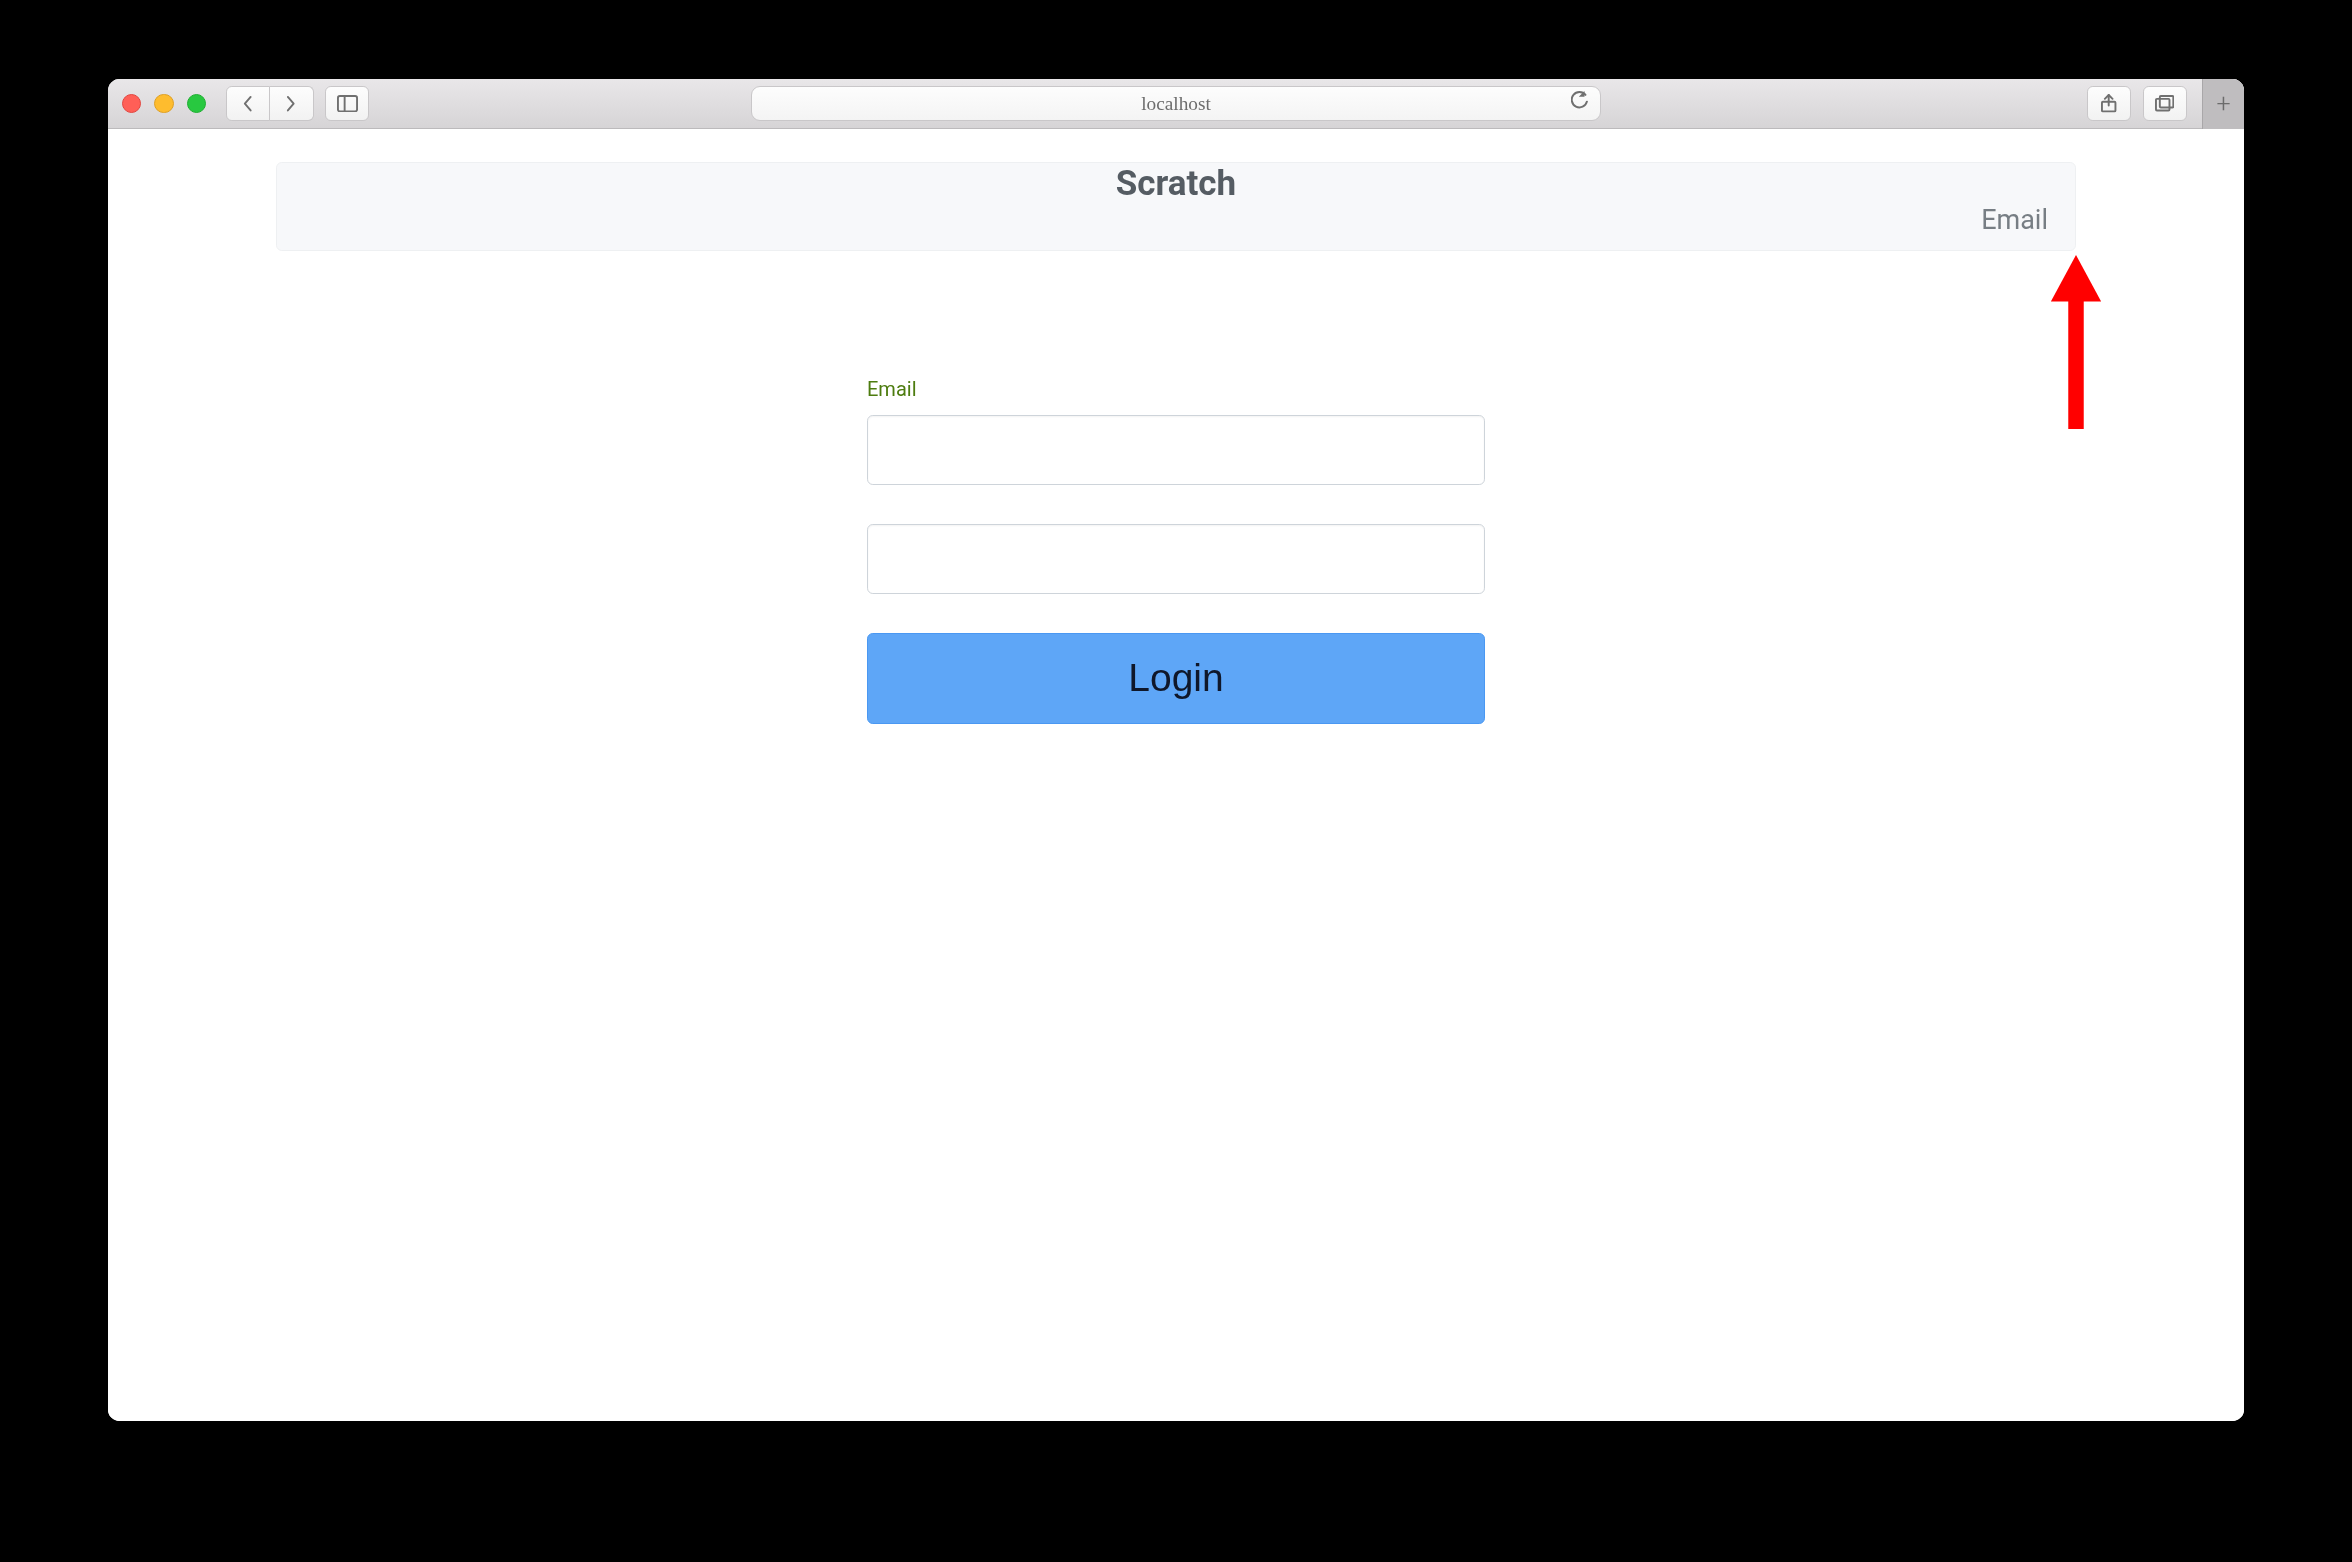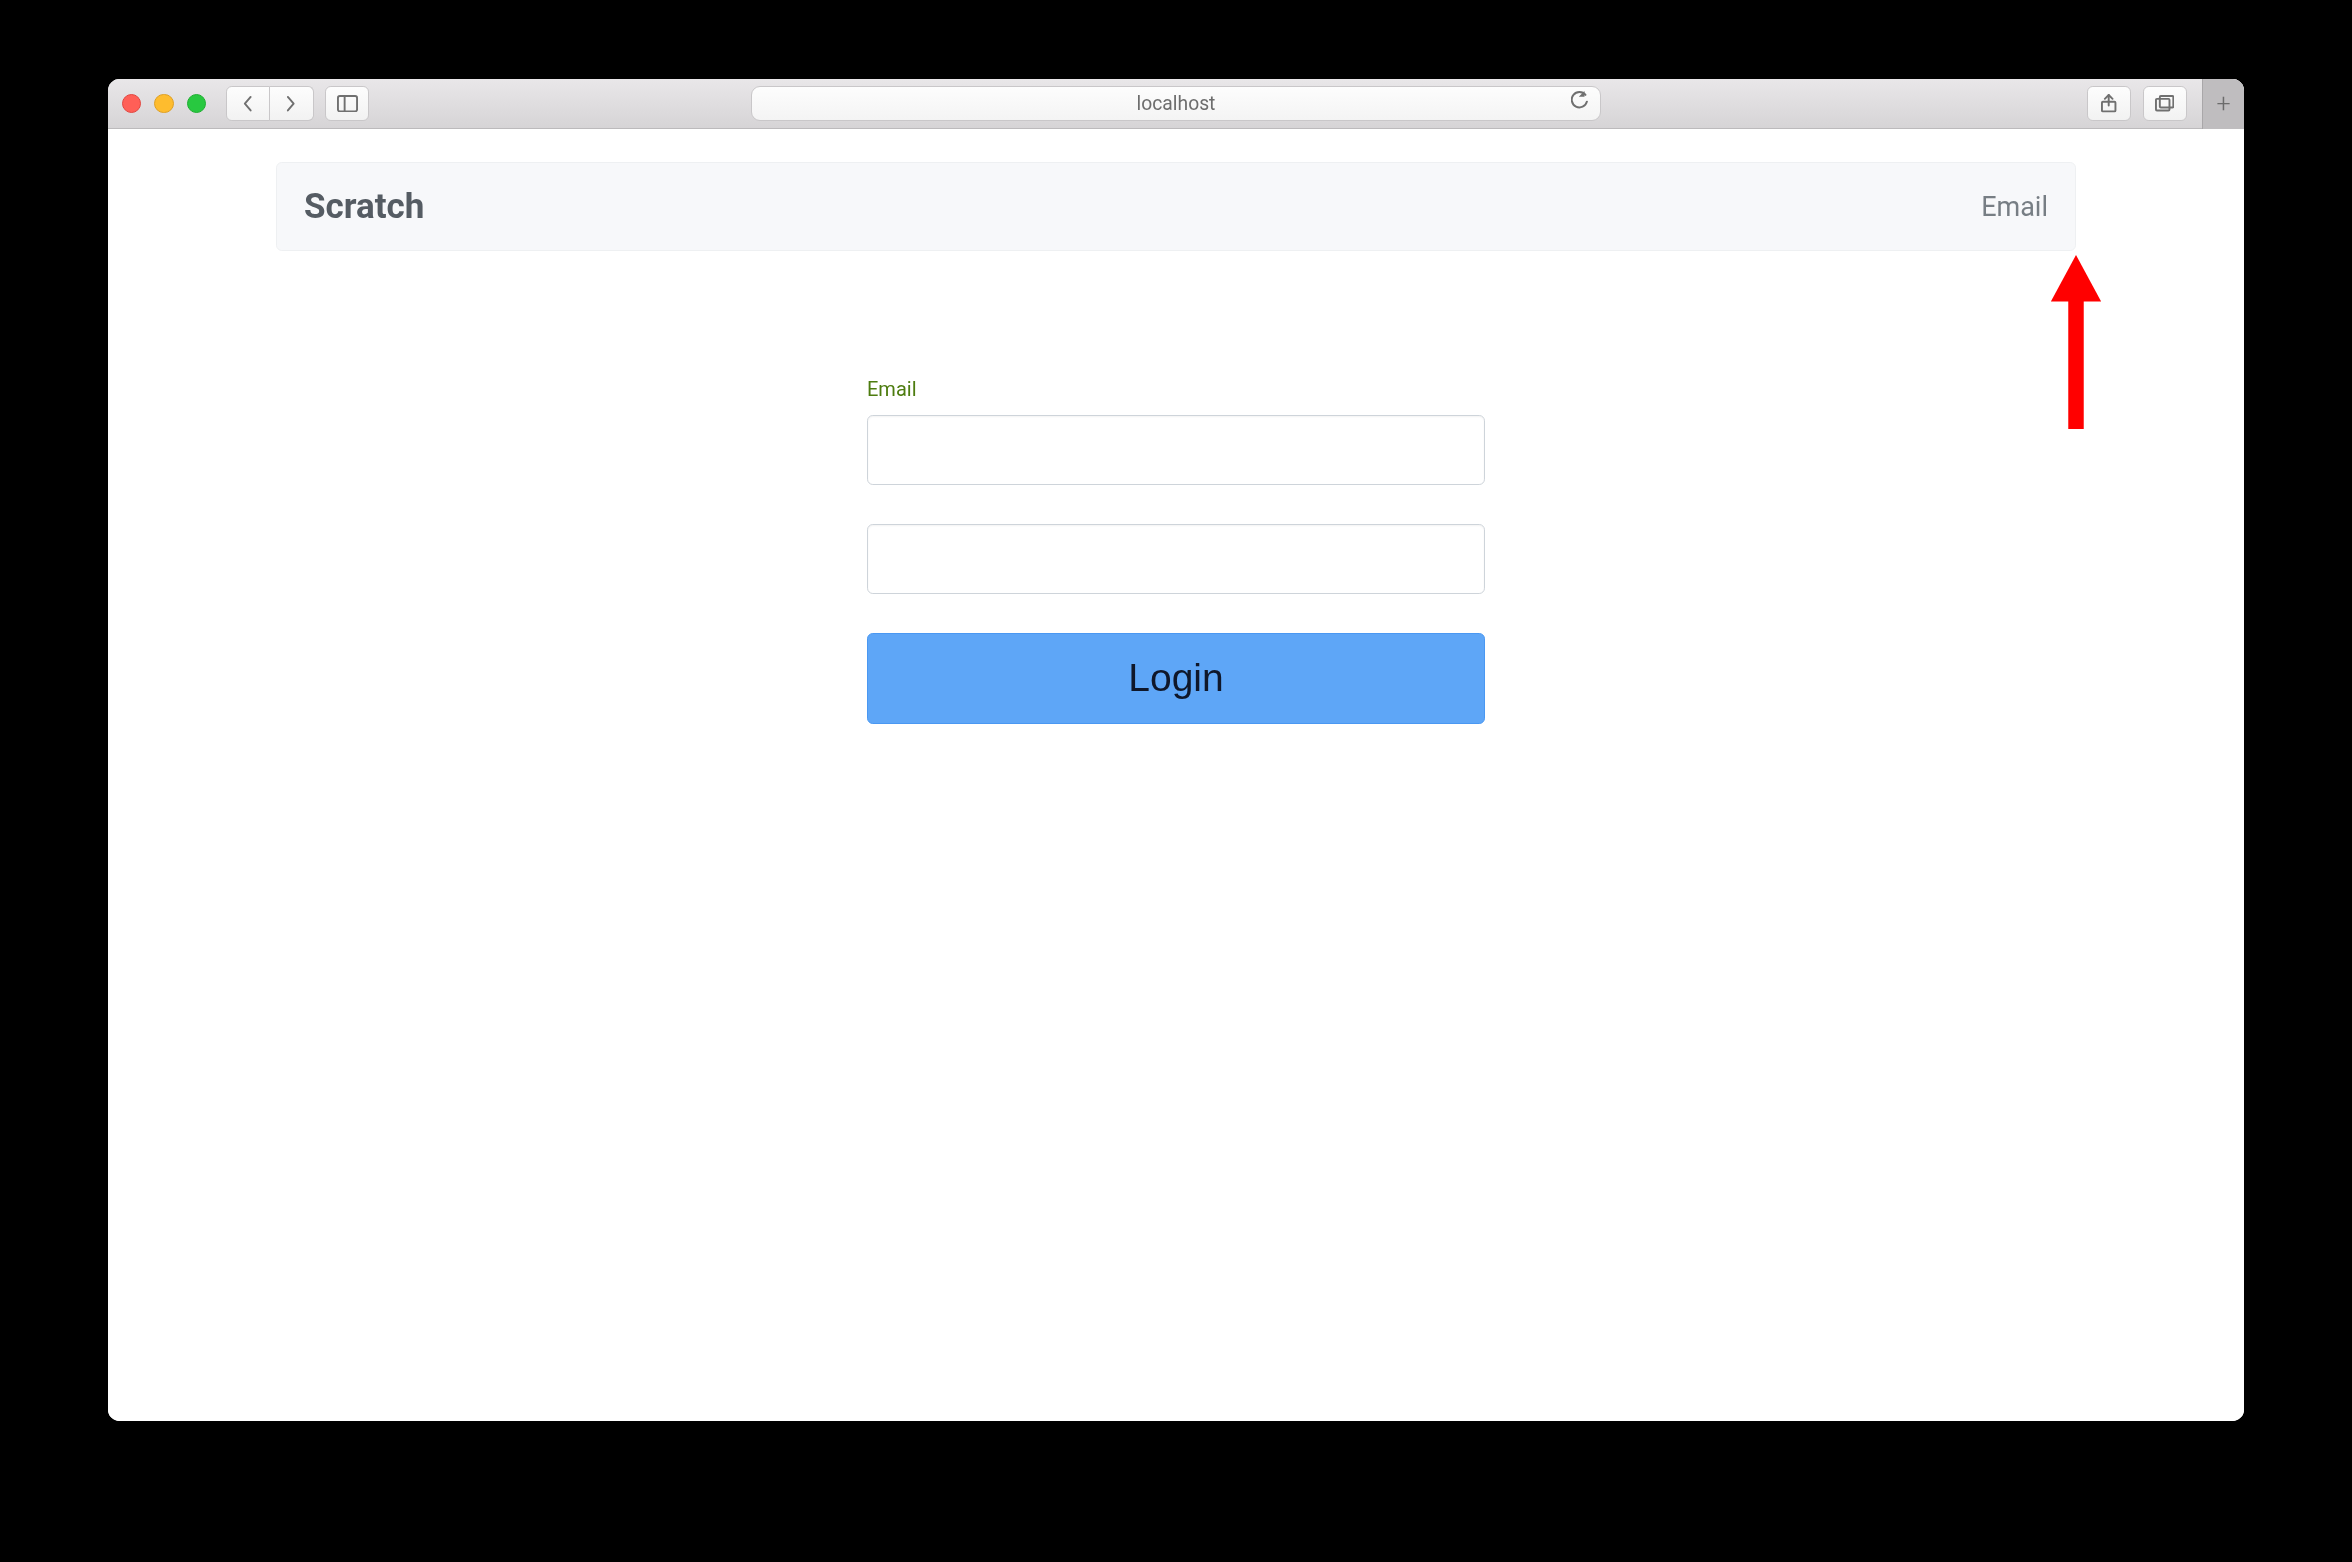--- a/index.html
+++ b/index.html
@@ -63,21 +63,21 @@
   }
 
   .addressbar {
     position:absolute;
     left: 50%; transform: translateX(-50%);
     height: 35px; width: 850px;
     background: linear-gradient(#fdfdfd,#f4f4f4);
     border: 1px solid #c9c7c9;
     border-radius: 9px;
     display:flex; align-items:center; justify-content:center;
-    color:#6d6d6d; font-size:19.3px;
+    color:#6d6d6d; font-size:19.3px;font-family:Liberation Serif, serif;
   }
   .addressbar .reload {
     position:absolute; right:11.6px;
     color:#6d6d6d;
     font-size:19.3px;
   }
 
   .right-controls {
     margin-left:auto;
     display:flex; align-items:center; gap:11.6px;
@@ -110,20 +110,21 @@
   }
   .app-nav {
     margin: 0 auto;
     width: 1800px;
     height: 89px;
     background: #f7f8fa;
     border: 1px solid #eef0f2;
     border-radius: 5.8px;
     display:flex; align-items:center;
     padding: 0 27px;
+    flex-direction: column;
   }
   .brand {
     font-size: 35px;
     font-weight: 700;
     color:#555c63;
   }
   .logout-link {
     margin-left:auto;
     font-size: 27px;
     color:#777e84;

